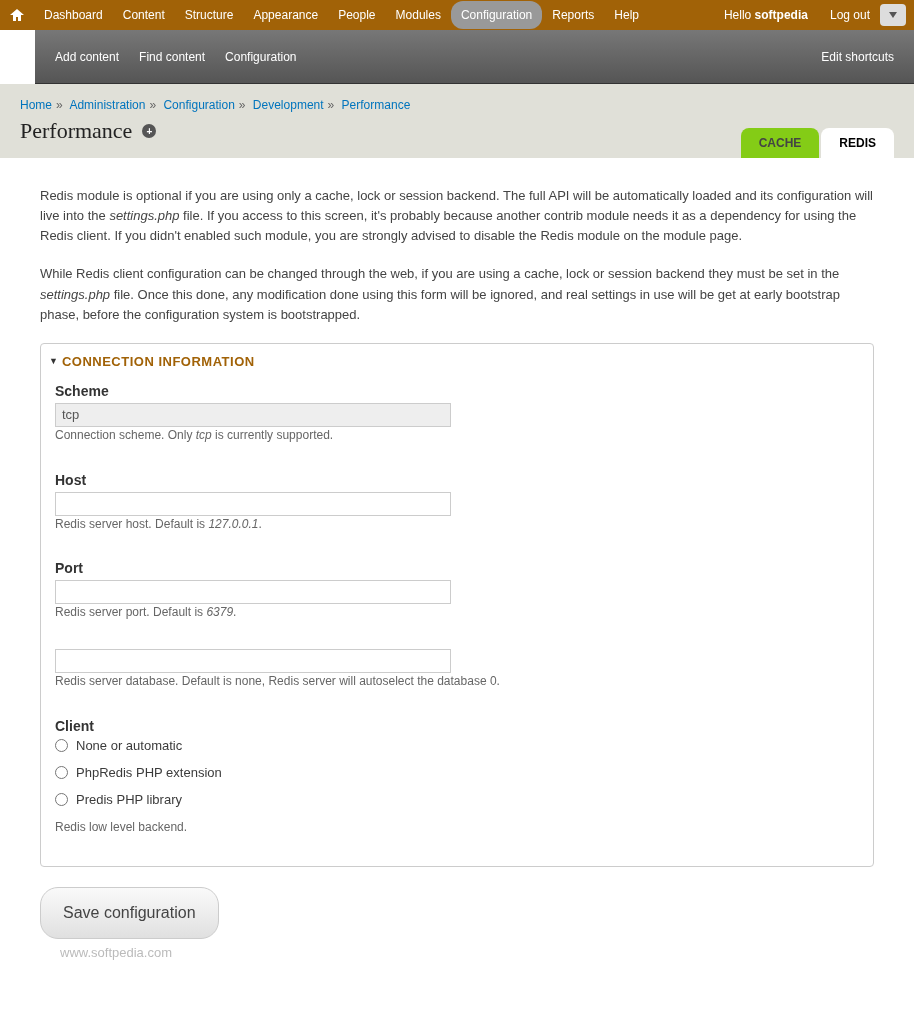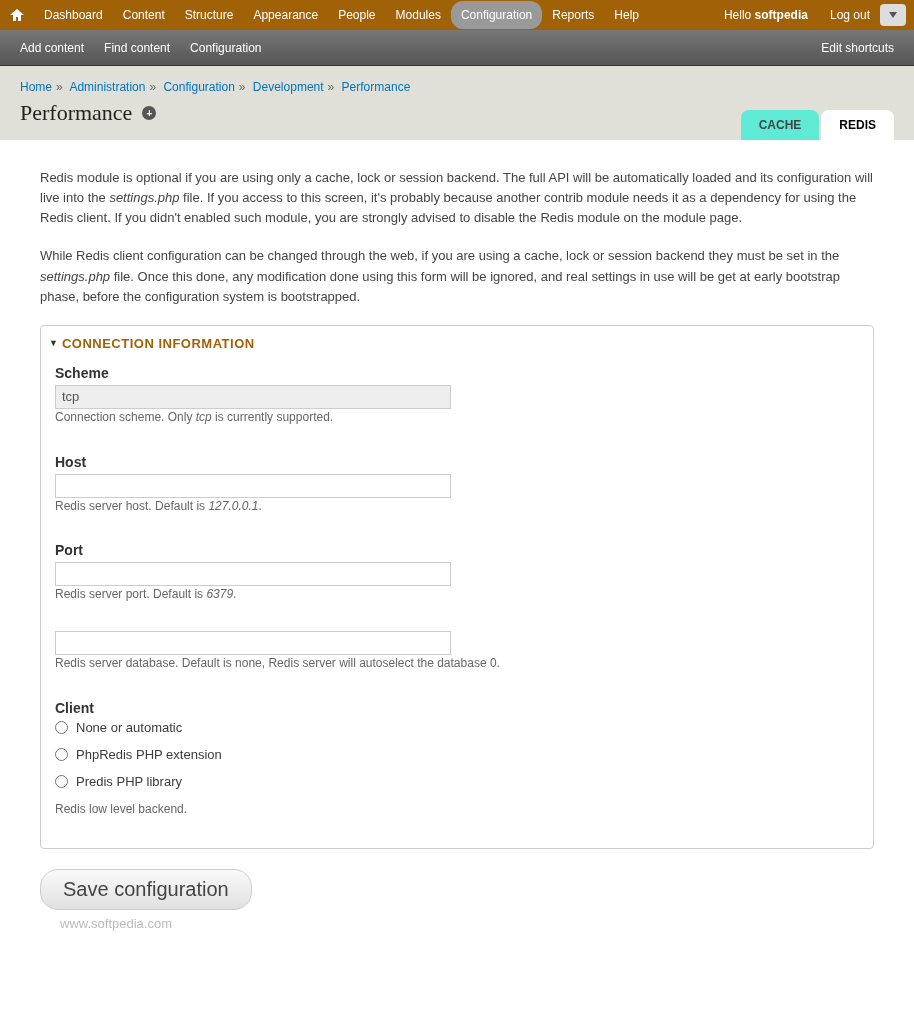--- a/index.html
+++ b/index.html
@@ -6,52 +6,52 @@
 body { font-family: "Lucida Grande", Verdana, sans-serif; font-size: 13px; color: #3b3b3b; background: #fff; width: 914px; }
 .toolbar { background: #a16207; color: #fff; height: 30px; display: flex; align-items: center; font-size: 12px; position: relative; }
 .toolbar a { color: #fff; text-decoration: none; padding: 7px 10px; display: inline-block; }
 .home-icon { padding: 6px 10px 4px; display: inline-block; cursor: pointer; }
 .home-icon svg { fill: #fff; }
 .pill { background: #999; border-radius: 12px; padding: 4px 12px; }
 .hello { margin-left: auto; padding: 0 12px; color: #fff; font-size: 12px; }
 .hello b { font-weight: bold; }
 .logout { color: #fff; text-decoration: none; padding: 7px 12px; font-size: 12px; }
 .dropdown-btn { width: 26px; height: 22px; background: #ddd; border-radius: 4px; display: flex; align-items: center; justify-content: center; margin-right: 8px; cursor: pointer; }
-.shortcuts { background: #666; background: linear-gradient(to bottom, #777, #555); height: 36px; display: flex; align-items: center; padding: 0 10px; font-size: 12px; border-bottom: 1px solid #333; }
+.shortcuts { background: #666; background: linear-gradient(to bottom, #777, #555); height: 54px; display: flex; align-items: center; padding: 0 10px; font-size: 12px; border-bottom: 1px solid #333; margin-left: 35px; }
 .shortcuts a { color: #fff; text-decoration: none; padding: 8px 10px; }
 .shortcuts .edit-sc { margin-left: auto; }
 .header-region { background: #e0e0d8; padding: 14px 20px 0 20px; position: relative; }
 .breadcrumb { font-size: 12px; color: #666; margin-bottom: 6px; }
 .breadcrumb a { color: #0074bd; text-decoration: none; }
 .breadcrumb .sep { color: #666; padding: 0 4px; }
 .page-title-row { display: flex; align-items: center; }
 .page-title { font-size: 22px; font-weight: normal; color: #222; font-family: Georgia, serif; }
 .plus-icon { margin-left: 10px; width: 14px; height: 14px; border-radius: 50%; background: #555; color: #fff; display: flex; align-items: center; justify-content: center; font-size: 10px; font-weight: bold; cursor: pointer; }
 .tabs { position: absolute; right: 20px; bottom: 0; display: flex; gap: 2px; }
 .tab { padding: 8px 18px; border-radius: 8px 8px 0 0; font-size: 12px; font-weight: bold; cursor: pointer; background: #bbb; color: #333; }
 .tab.active { background: #fff; color: #000; }
-.tab.inactive { background: #5eead4; color: #444; }
+.tab.inactive { background: #84cc16; color: #444; }
 .content { padding: 28px 40px; }
 .intro p { line-height: 1.55; margin-bottom: 18px; color: #444; font-size: 13px; }
 .intro em { font-style: italic; }
 .fieldset { border: 1px solid #ccc; border-radius: 4px; margin-top: 10px; padding: 0; }
 .fieldset-legend { display: flex; align-items: center; padding: 10px 8px 8px 8px; cursor: pointer; }
 .fieldset-legend .tri { font-size: 9px; color: #333; margin-right: 4px; }
 .fieldset-legend .lbl { color: #a16207; font-weight: bold; font-size: 13px; text-transform: uppercase; letter-spacing: 0.5px; }
 .fieldset-wrapper { padding: 6px 14px 20px 14px; }
 .form-item { margin-bottom: 28px; }
 .form-item label { display: block; font-weight: bold; font-size: 14px; color: #333; margin-bottom: 4px; }
 .form-item input[type="text"] { width: 396px; height: 24px; border: 1px solid #ccc; background: #fff; padding: 2px 6px; font-size: 13px; }
 .form-item input[type="text"]:disabled { background: #eee; color: #555; }
 .description { color: #666; font-size: 12px; line-height: 1.4; }
 .description em { font-style: italic; }
 .radios { }
 .radio-row { display: flex; align-items: center; margin-bottom: 12px; font-size: 13px; }
 .radio-row input { margin-right: 8px; }
-.submit-btn { background: linear-gradient(to bottom, #fafafa, #e0e0e0); border: 1px solid #ccc; border-radius: 18px; padding: 8px 22px; font-size: 20px; color: #444; cursor: pointer; margin-top: 20px; font-family: inherit; }
+.submit-btn { background: linear-gradient(to bottom, #fafafa, #e0e0e0); border: 1px solid #ccc; border-radius: 18px; padding: 16px 22px; font-size: 16px; color: #444; cursor: pointer; margin-top: 20px; font-family: inherit; }
 .watermark { font-size: 13px; color: #bbb; margin-top: 6px; margin-left: 20px; }
 </style>
 </head>
 <body>
 
 <div class="toolbar">
   <span class="home-icon">
     <svg width="14" height="12" viewBox="0 0 14 12">
         <polygon points="7,0 14,6 11,6 11,12 8,12 8,8 6,8 6,12 3,12 3,6 0,6"></polygon>
       </svg>

